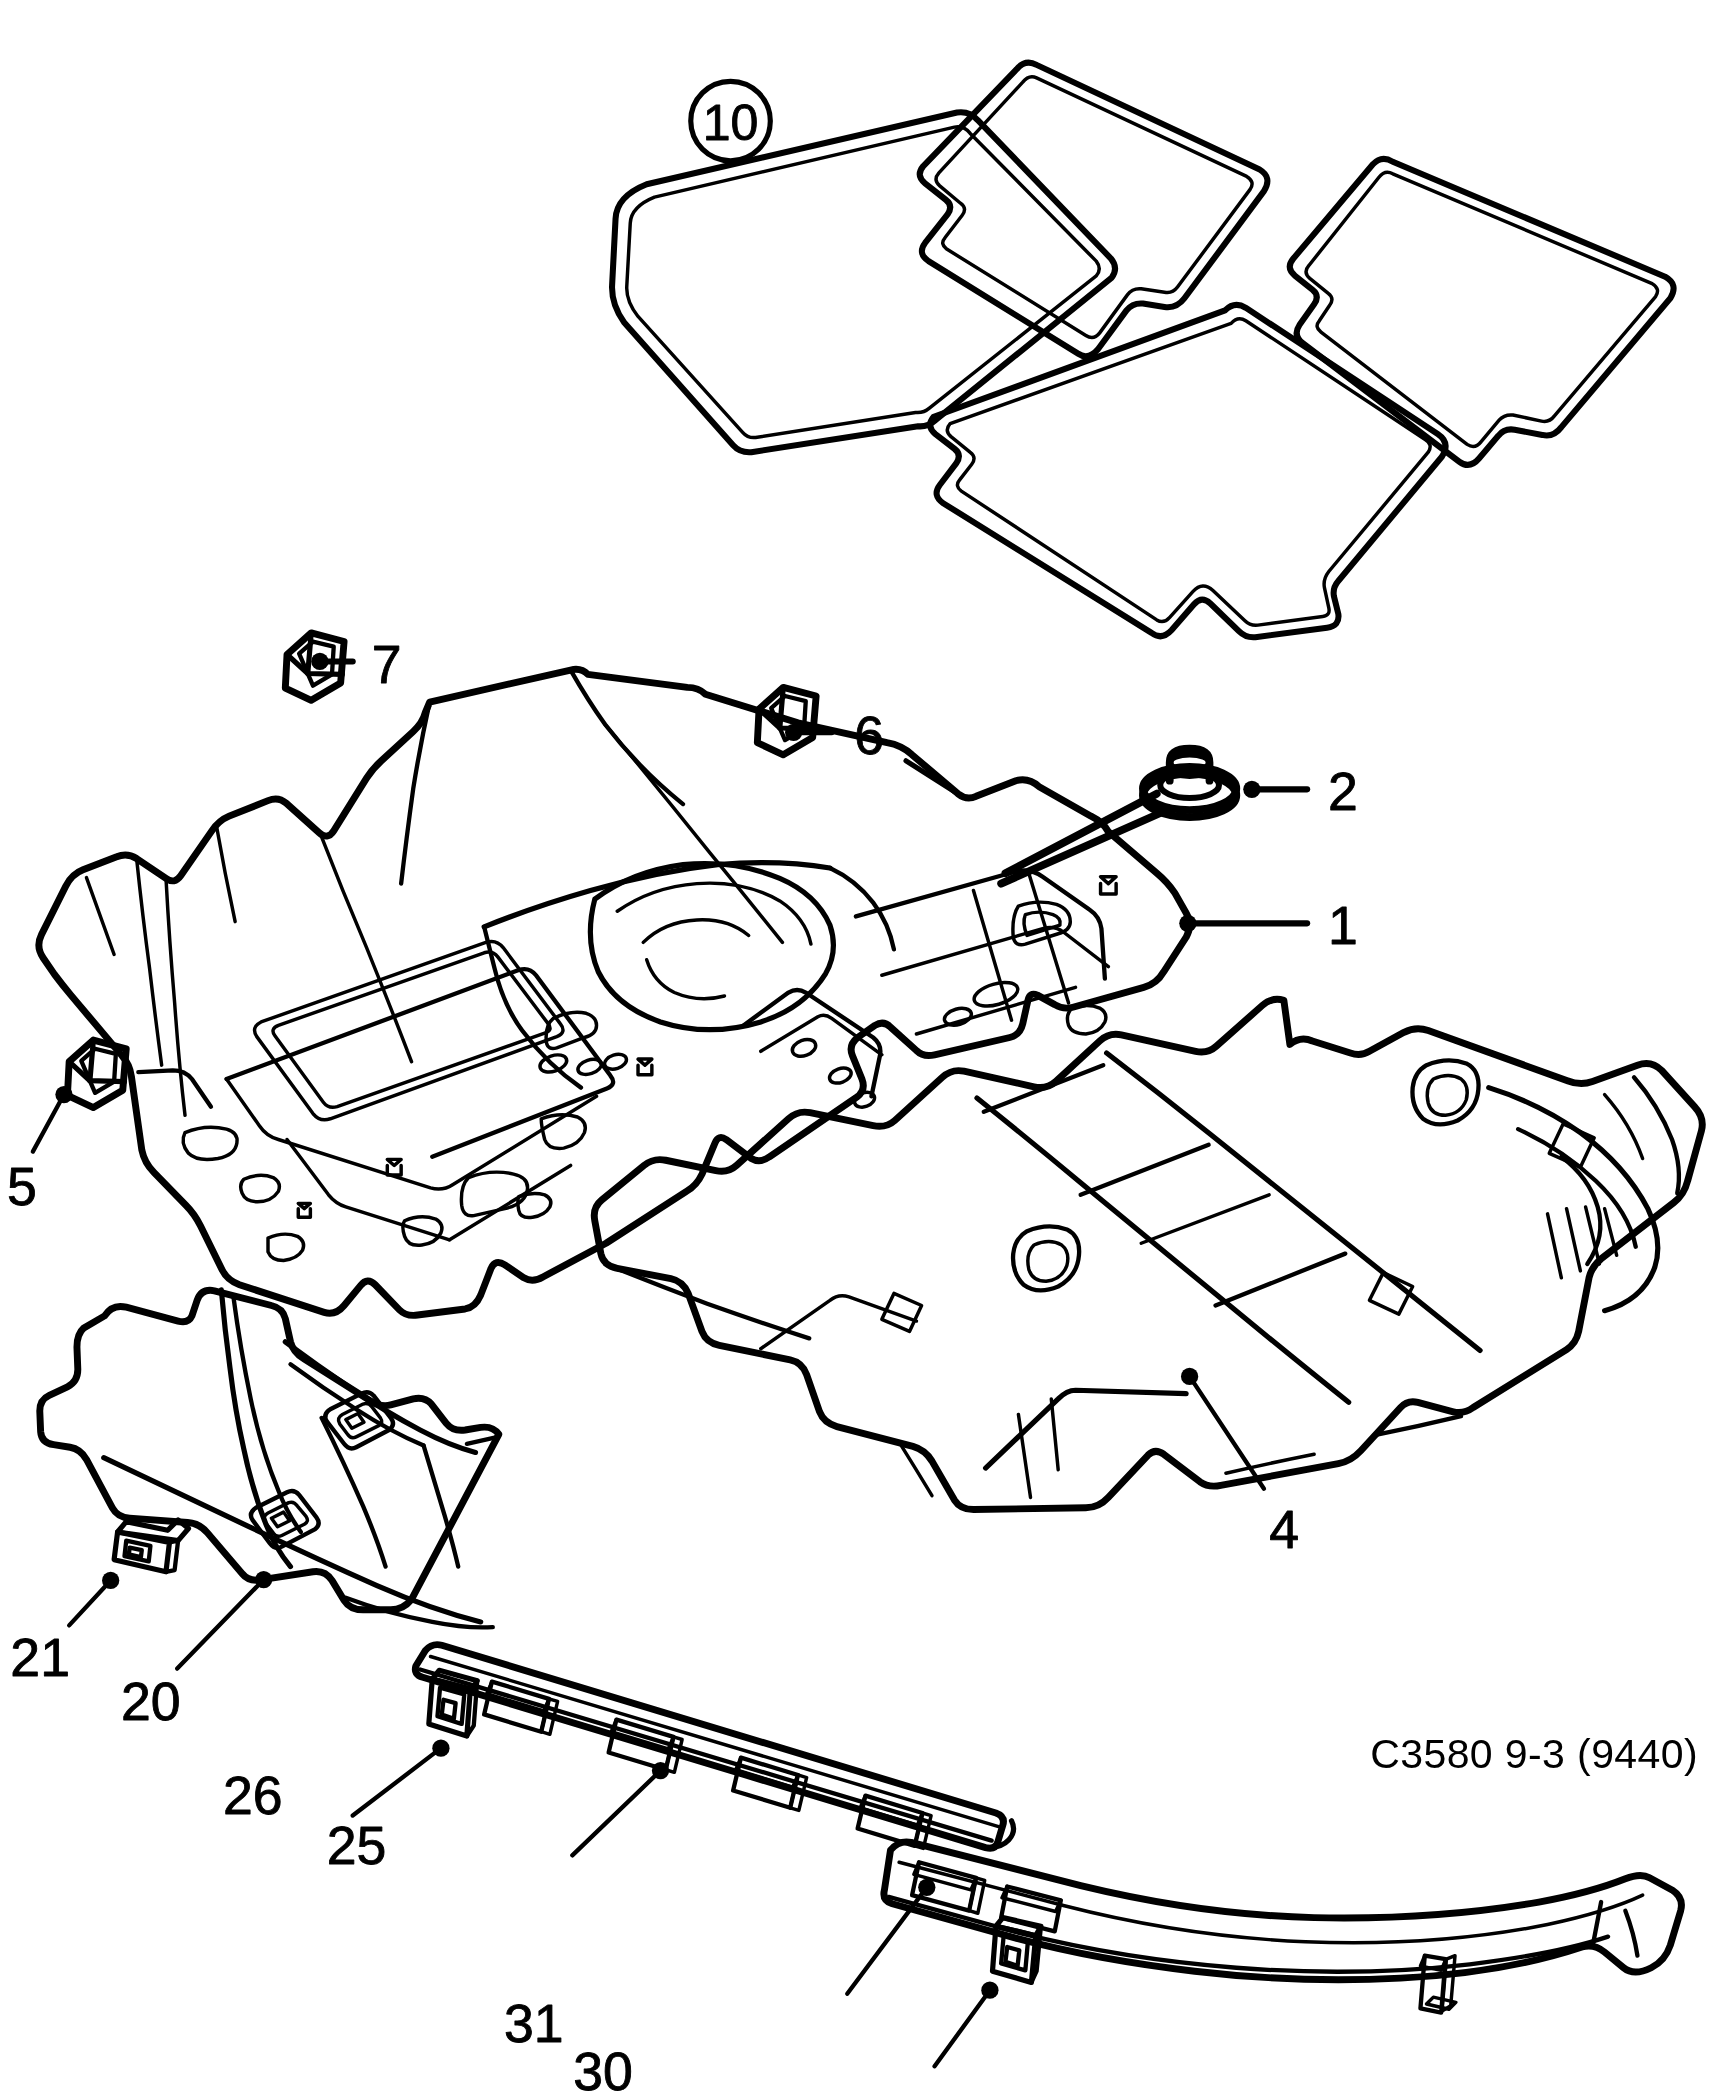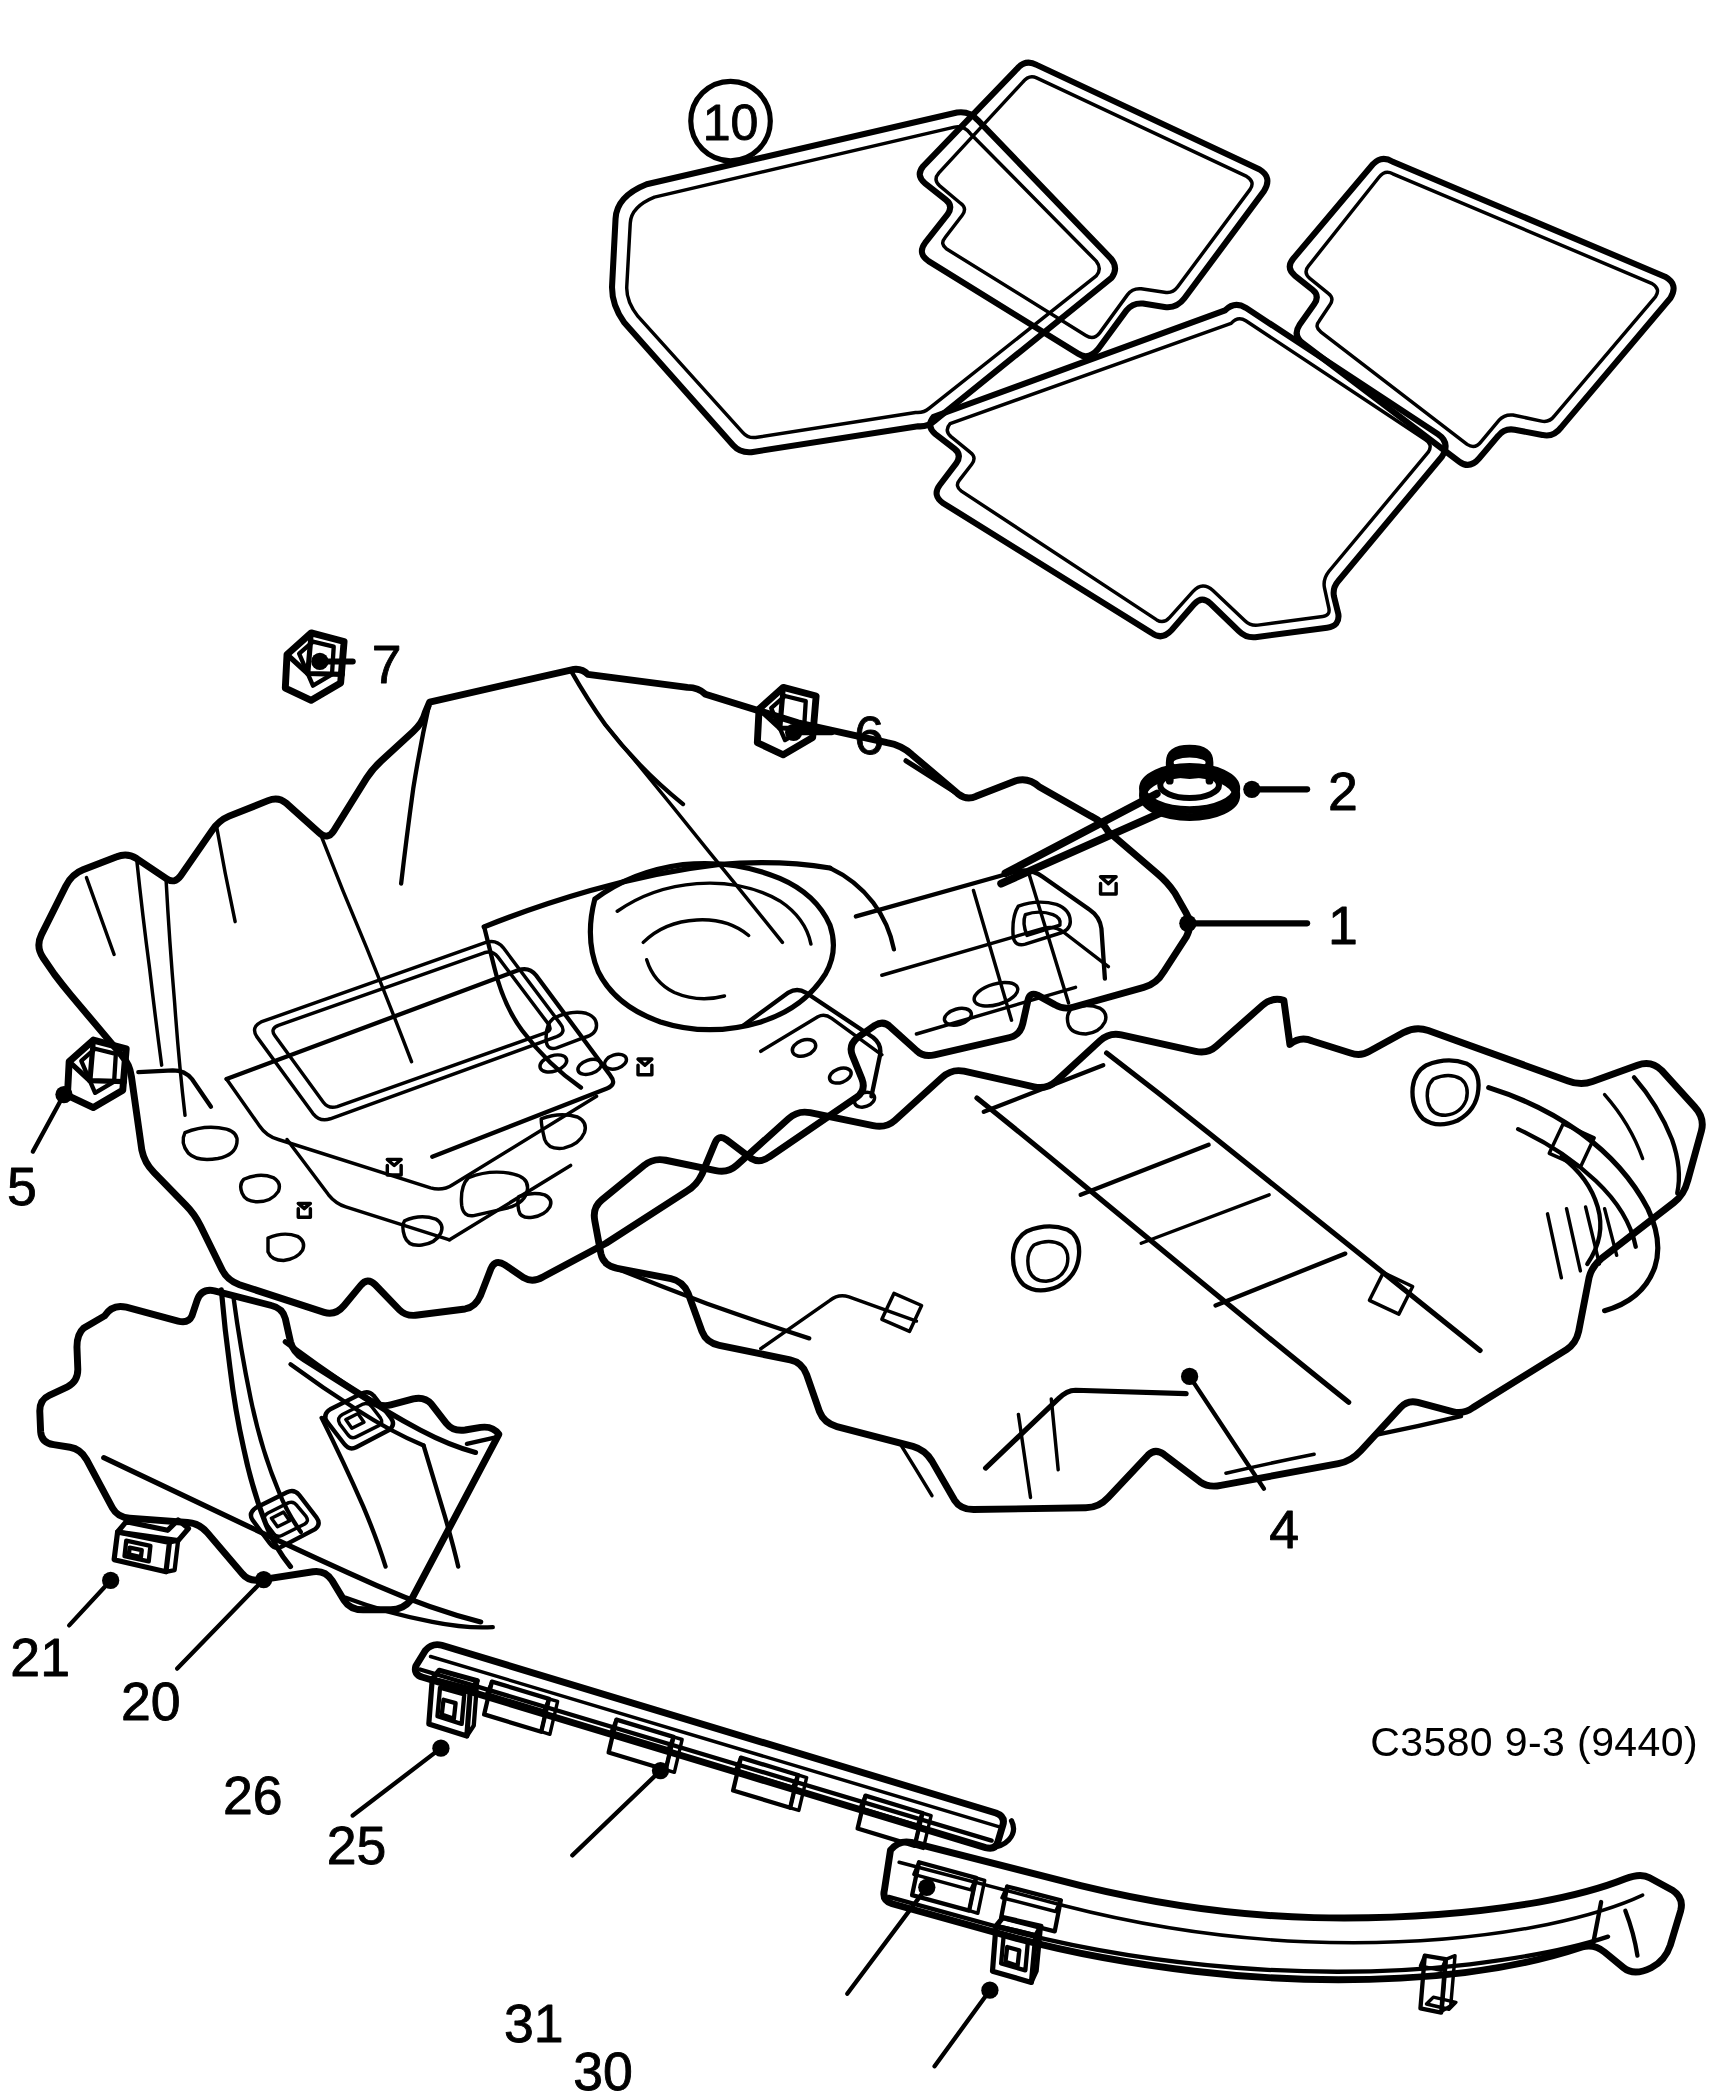--- a/index.html
+++ b/index.html
@@ -22,21 +22,21 @@
     height: 1808px;
   }
   svg.parts-svg {
     display: block;
     width: 1736px;
     height: 2094px;
   }
   .caption {
     position: absolute;
     right: 38px;
-    bottom: 42px;
+    bottom: 30px;
     font-family: "Liberation Sans", sans-serif;
     font-size: 41px;
     letter-spacing: 0.4px;
     color: #000;
     white-space: nowrap;
   }
   text.callout {
     font-family: "Liberation Sans", sans-serif;
     font-size: 62px;
     fill: #000;

